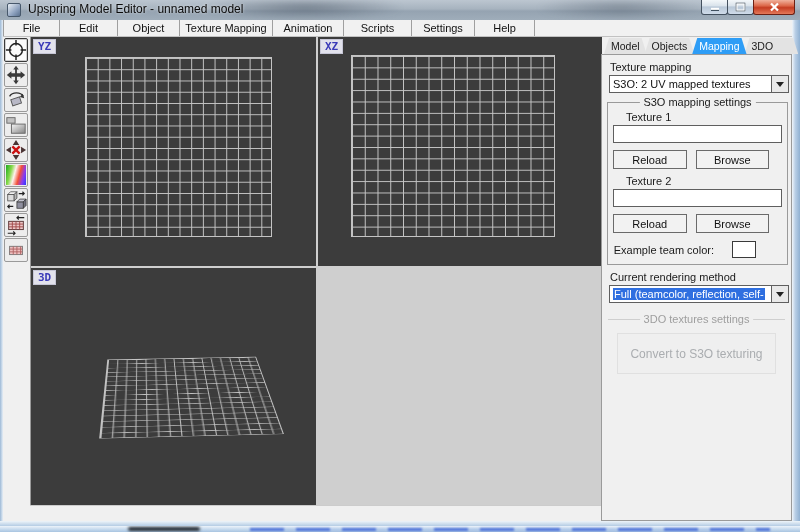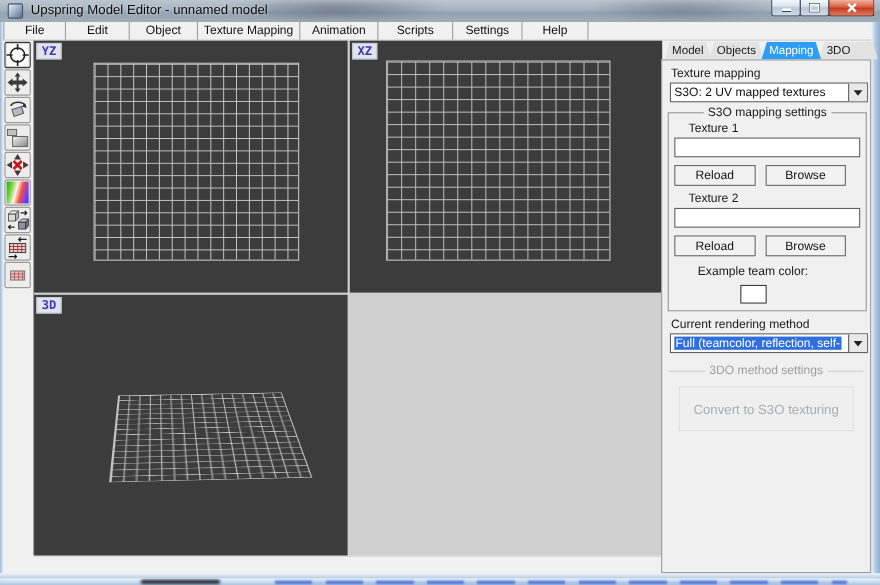--- a/index.html
+++ b/index.html
@@ -93,22 +93,22 @@
     border-top:5px solid #222; }
   .groupbox { margin:9px 3px 0 5px; border:1px solid #9a9a9a; position:relative; padding:2px 5px 6px 5px; }
   .group-title { position:absolute; top:-7px; left:50%; transform:translateX(-50%);
     background:#f0f0f0; padding:0 4px; font-size:11px; white-space:nowrap; color:#1a1a1a; }
   .groupbox .field-label { margin-left:13px; }
   .text-input { display:block; width:100%; height:18px; border:1px solid #5f5f5f; background:#fff;
     font-size:11px; padding:1px 3px; font-family:"Liberation Sans", sans-serif; }
   .btn-row { display:flex; gap:9px; margin:7px 13px 0 0; }
   .btn { flex:1; height:19px; background:#f2f2f2; border:1px solid #6a6a6a; font-size:11px; color:#111;
     font-family:"Liberation Sans", sans-serif; }
-  .teamcolor-row { display:flex; align-items:center; justify-content:flex-end; gap:6px;
-    margin-top:8px; padding-right:26px;flex-direction:column; }
+  .teamcolor-row { display:flex; align-items:center; justify-content:flex-end; gap:18px;
+    margin-top:8px; padding-right:26px; }
   .teamcolor-row .field-label { margin:0; }
   .swatch { width:24px; height:17px; background:#ffffff; border:1px solid #3a3a3a; }
   .group-3do { margin:16px 6px 0 6px; border-top:1px solid #cfcfcf; position:relative; }
   .group-title.disabled { color:#9e9e9e; }
   .btn.big-disabled { display:block; width:calc(100% - 18px); height:41px; margin:13px auto 0;
     background:#efefef; border:1px solid #e0e0e0; color:#aaadb0; font-size:12px; }
   .bottom-strip { height:16px; background:#f0f0f0; border-top:1px solid #cccccc; }
 </style>
 </head>
 <body>
@@ -292,21 +292,21 @@
 
           <div class="field-label">Current rendering method</div>
           <div class="combo">
             <div class="combo-text"><span class="hl">Full (teamcolor, reflection, self-</span></div>
             <div class="combo-arrow">
                 <i class="tri"></i>
               </div>
           </div>
 
           <div class="group-3do">
-            <span class="group-title disabled">3DO method settings</span>
+            <span class="group-title disabled">3DO textures settings</span>
             <button class="btn big-disabled">Convert to S3O texturing</button>
           </div>
 
         </div>
       </div>
     </div>
   </div>
 
   <div class="taskbar">
     <div class="tb-blob1"></div>

